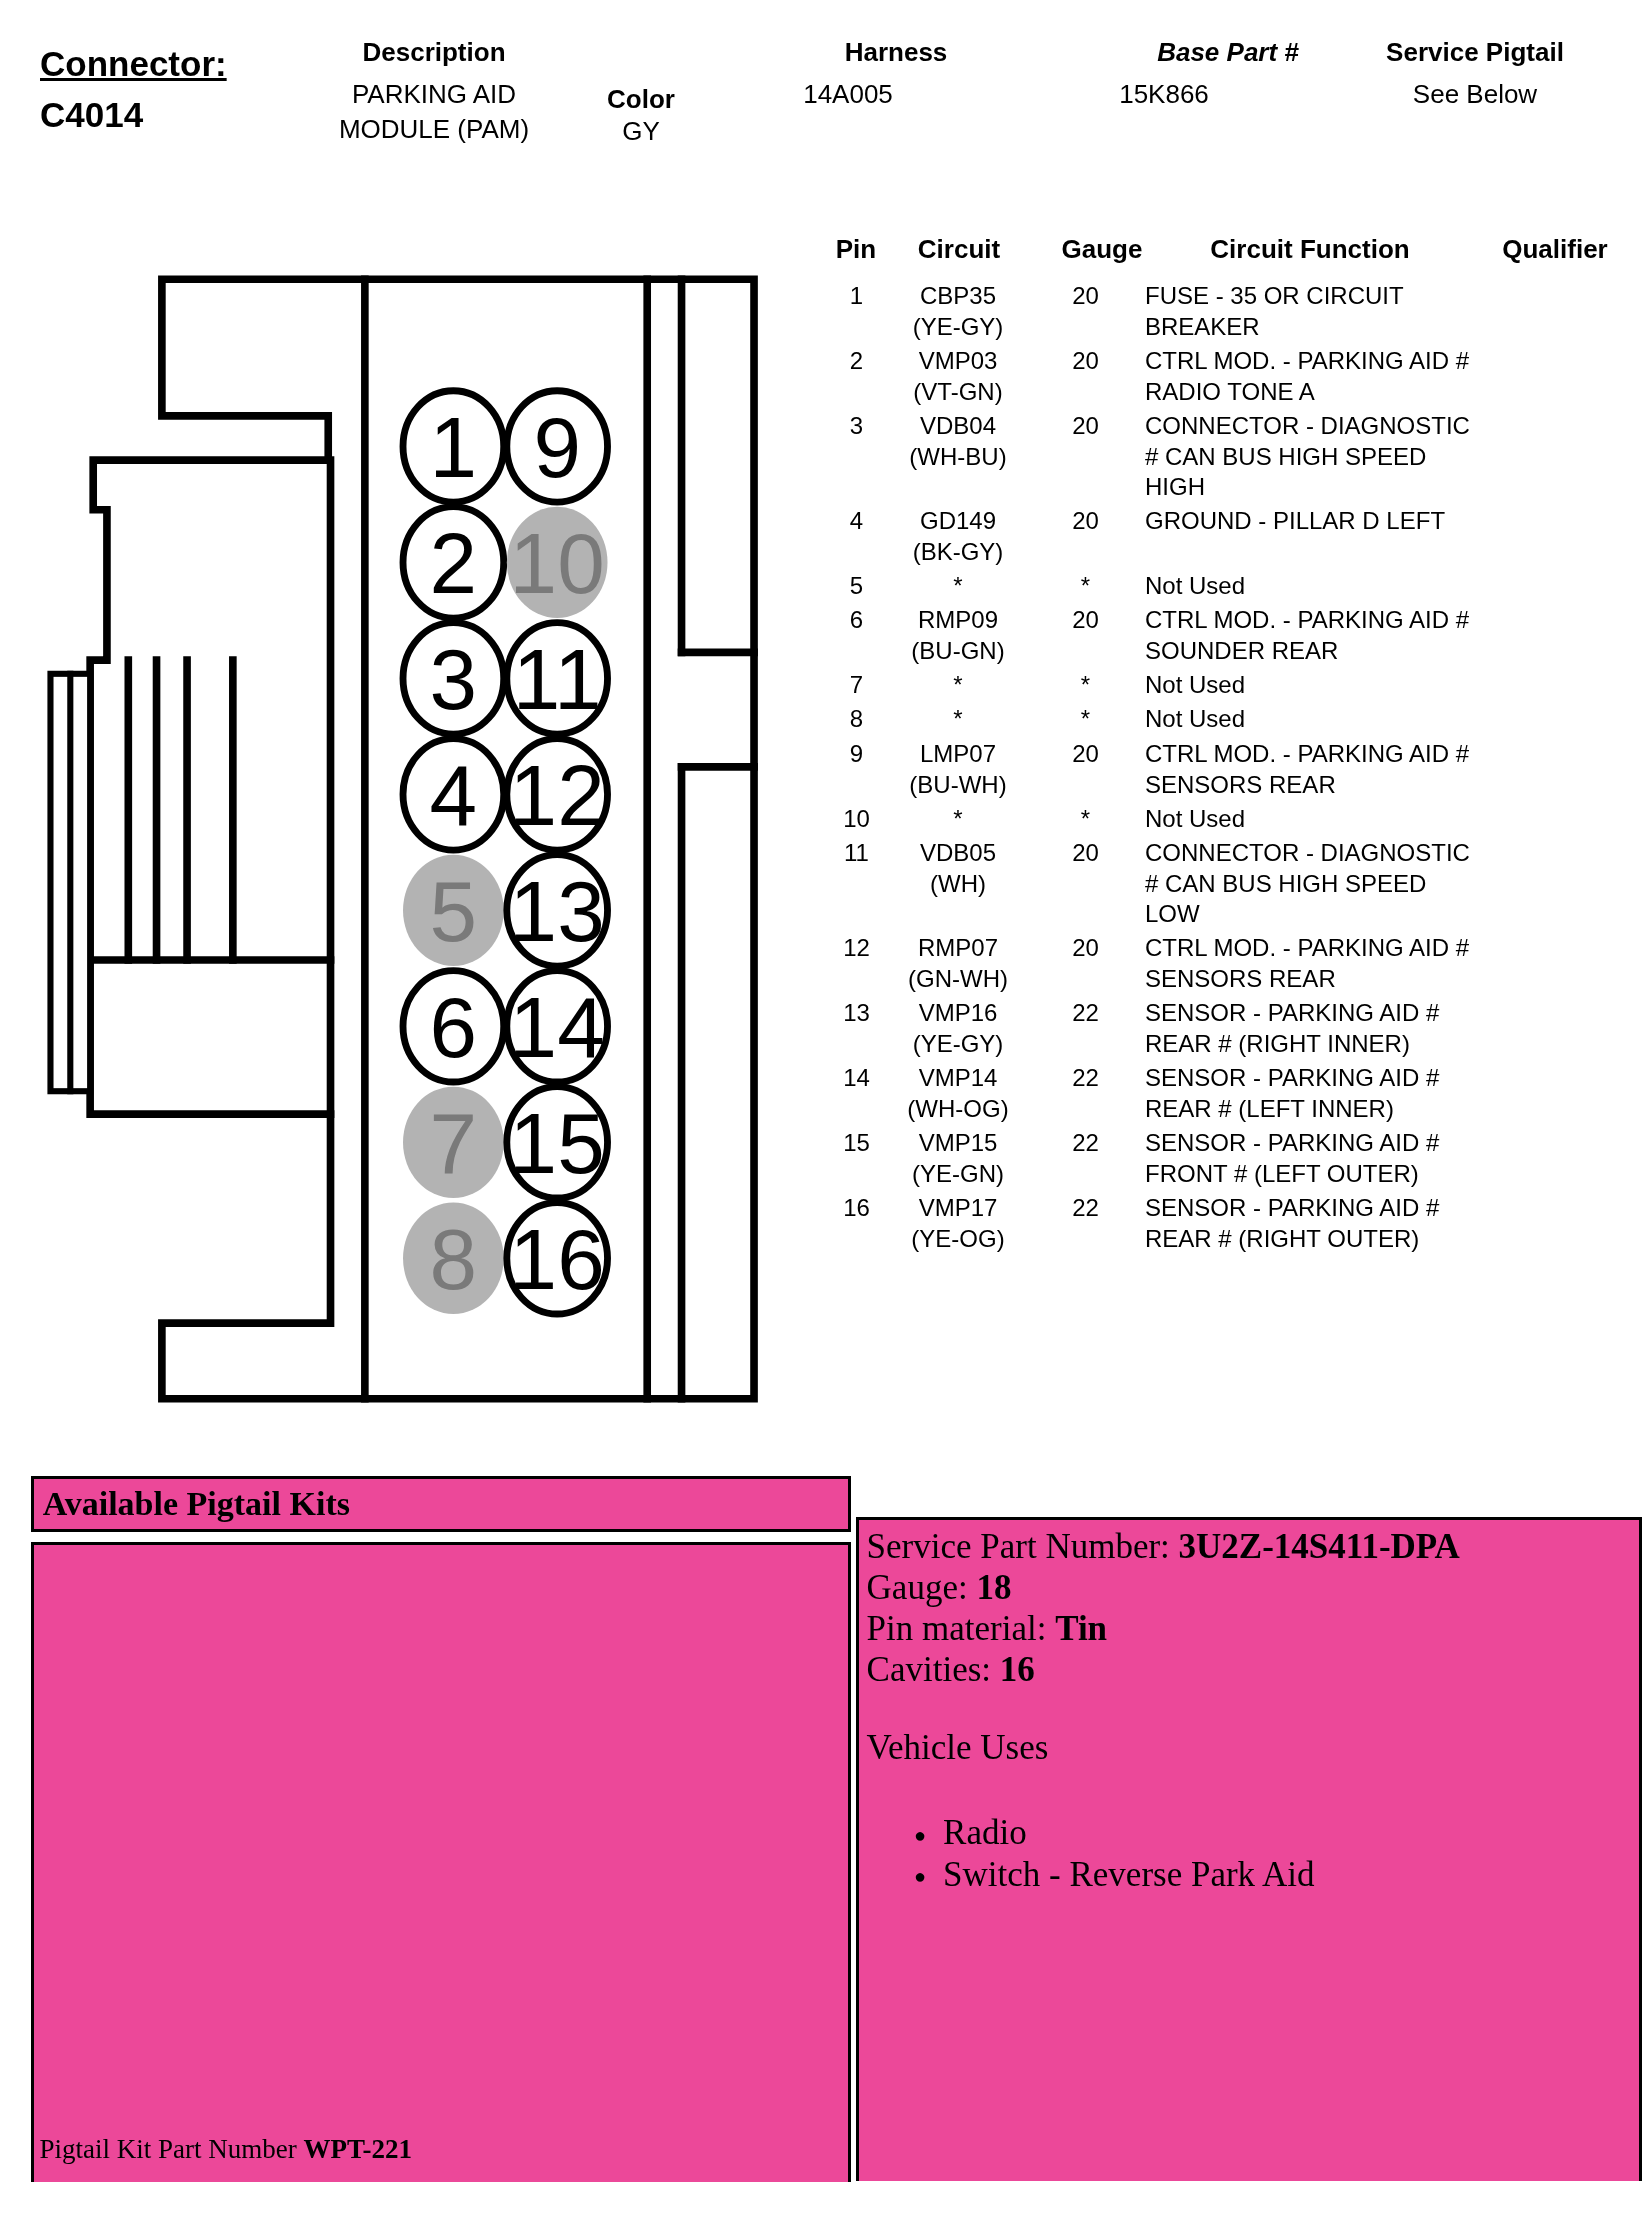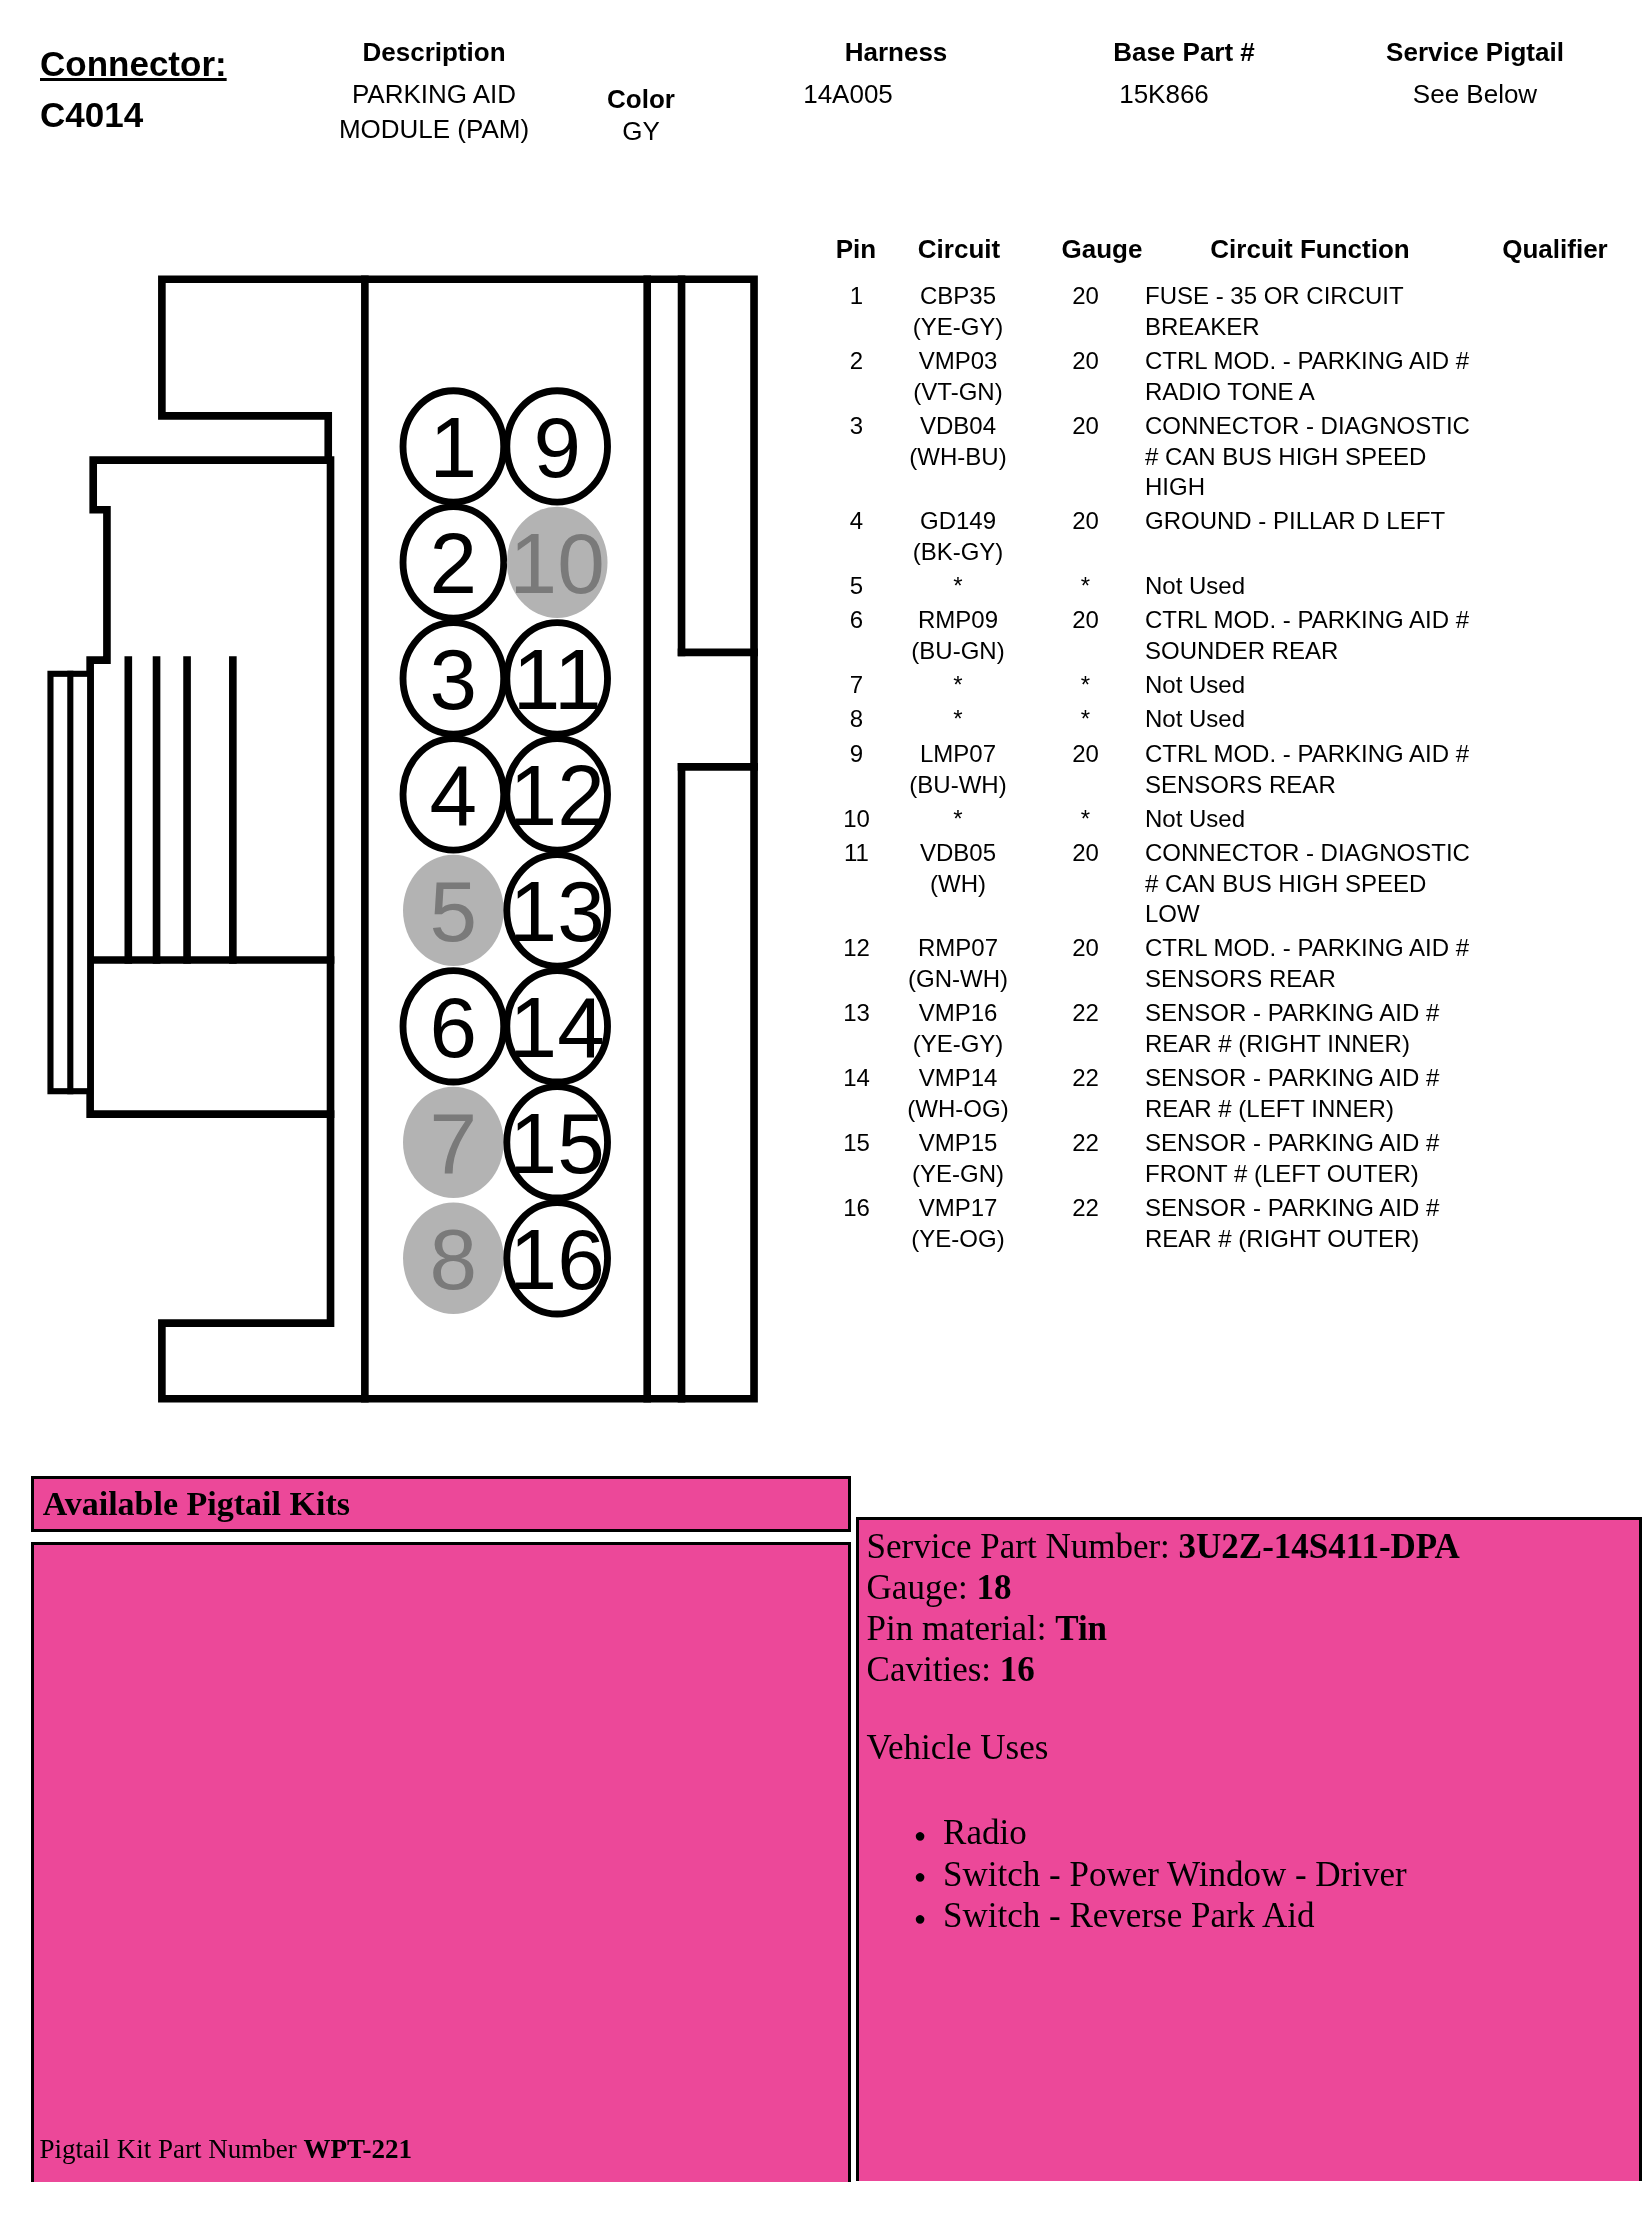--- a/index.html
+++ b/index.html
@@ -36,21 +36,21 @@
 <div class="abs conn-label sans" style="left:40px;top:44px;">Connector:</div>
 <div class="abs conn-id sans" style="left:40px;top:95px;">C4014</div>
 <div id="header-cols">
     <div class="abs ctr hdr-label sans" style="left: 434px; top: 37px;">Description</div>
     <div class="abs ctr hdr-value sans" style="left: 434px; top: 79px;">PARKING AID</div>
     <div class="abs ctr hdr-value sans" style="left: 434px; top: 114px;">MODULE (PAM)</div>
     <div class="abs ctr hdr-label sans" style="left: 641px; top: 84px;">Color</div>
     <div class="abs ctr hdr-value sans" style="left: 641px; top: 116px;">GY</div>
     <div class="abs ctr hdr-label sans" style="left: 896px; top: 37px;">Harness</div>
     <div class="abs ctr hdr-value sans" style="left: 848px; top: 79px;">14A005</div>
-    <div class="abs ctr hdr-label sans" style="left: 1184px; top: 37px;">Base Part #</div>
+    <div class="abs ctr hdr-label sans" style="left: 1228px; top: 37px; font-style: italic;">Base Part #</div>
     <div class="abs ctr hdr-value sans" style="left: 1164px; top: 79px;">15K866</div>
     <div class="abs ctr hdr-label sans" style="left: 1475px; top: 37px;">Service Pigtail</div>
     <div class="abs ctr hdr-value sans" style="left: 1475px; top: 79px;">See Below</div>
   </div>
 
 <svg width="1650" height="2216" viewBox="0 0 2162 2904">
   <g stroke="#000" stroke-width="10" fill="none" stroke-linecap="square">
     <path fill="#ffffff" d="M 988,366 L 988,1833 L 212,1833 L 212,1734 L 433,1734 L 433,1460 L 118,1460 L 118,865 L 140,865 L 140,668 L 122,668 L 122,603 L 430,603 L 430,545 L 212,545 L 212,366 Z"></path>
     <line x1="478" y1="366" x2="478" y2="1833"></line>
     <line x1="433" y1="603" x2="433" y2="1460"></line>
@@ -220,17 +220,16 @@
 <div class="box box-nobottom" style="left:856px;top:1517px;width:786px;height:664px;">
   <div id="detail-lines" class="abs serif" style="left:7.6px;top:6.1px;">
       <div class="detail-line"><span>Service Part Number: </span><b>3U2Z-14S411-DPA</b></div>
       <div class="detail-line"><span>Gauge: </span><b>18</b></div>
       <div class="detail-line"><span>Pin material: </span><b>Tin</b></div>
       <div class="detail-line"><span>Cavities: </span><b>16</b></div>
     </div>
   <div class="abs serif uses-title" style="left:7.6px;top:208px;">Vehicle Uses</div>
   <div id="uses-list" class="abs serif" style="left:55px;top:293px;">
       <div class="use-item"><span class="use-bullet">●</span>Radio</div>
-      <div class="use-item"><span class="use-bullet">●</span>Switch - Power Window - Driver</div>
       <div class="use-item"><span class="use-bullet">●</span>Switch - Reverse Park Aid</div>
     </div>
 </div>
 
 
 </body></html>

